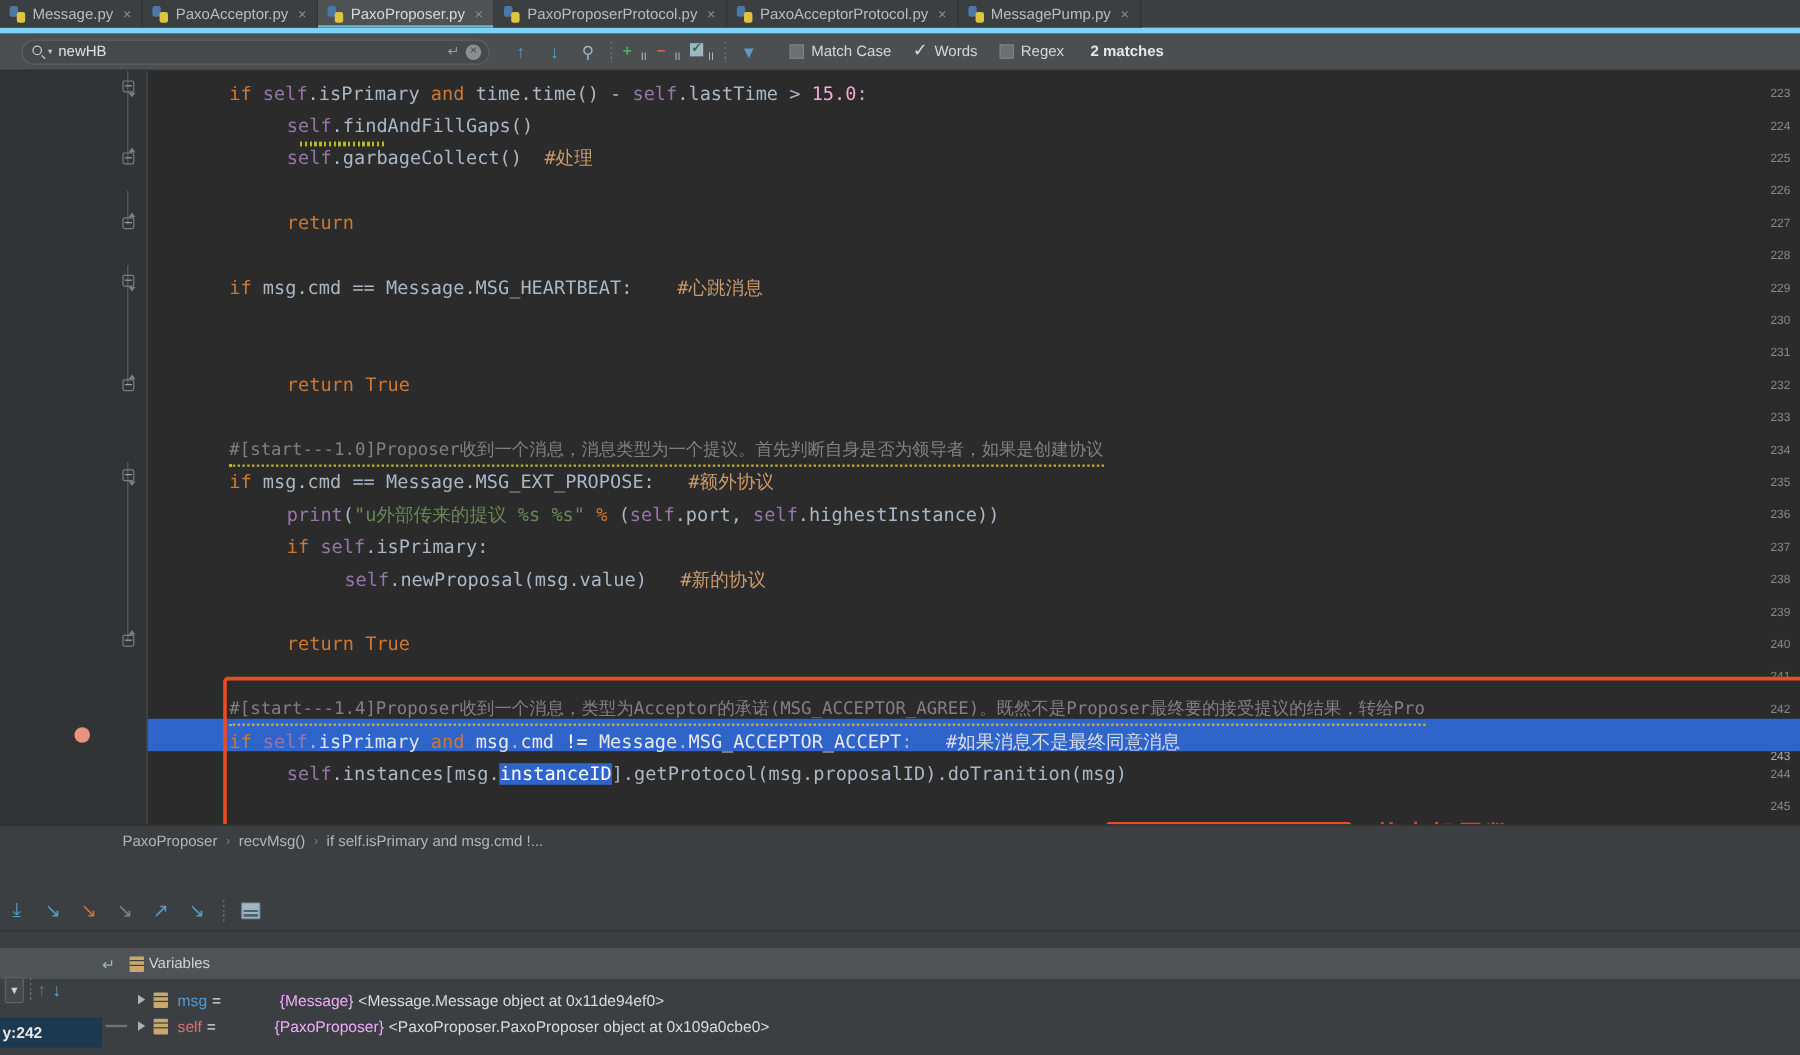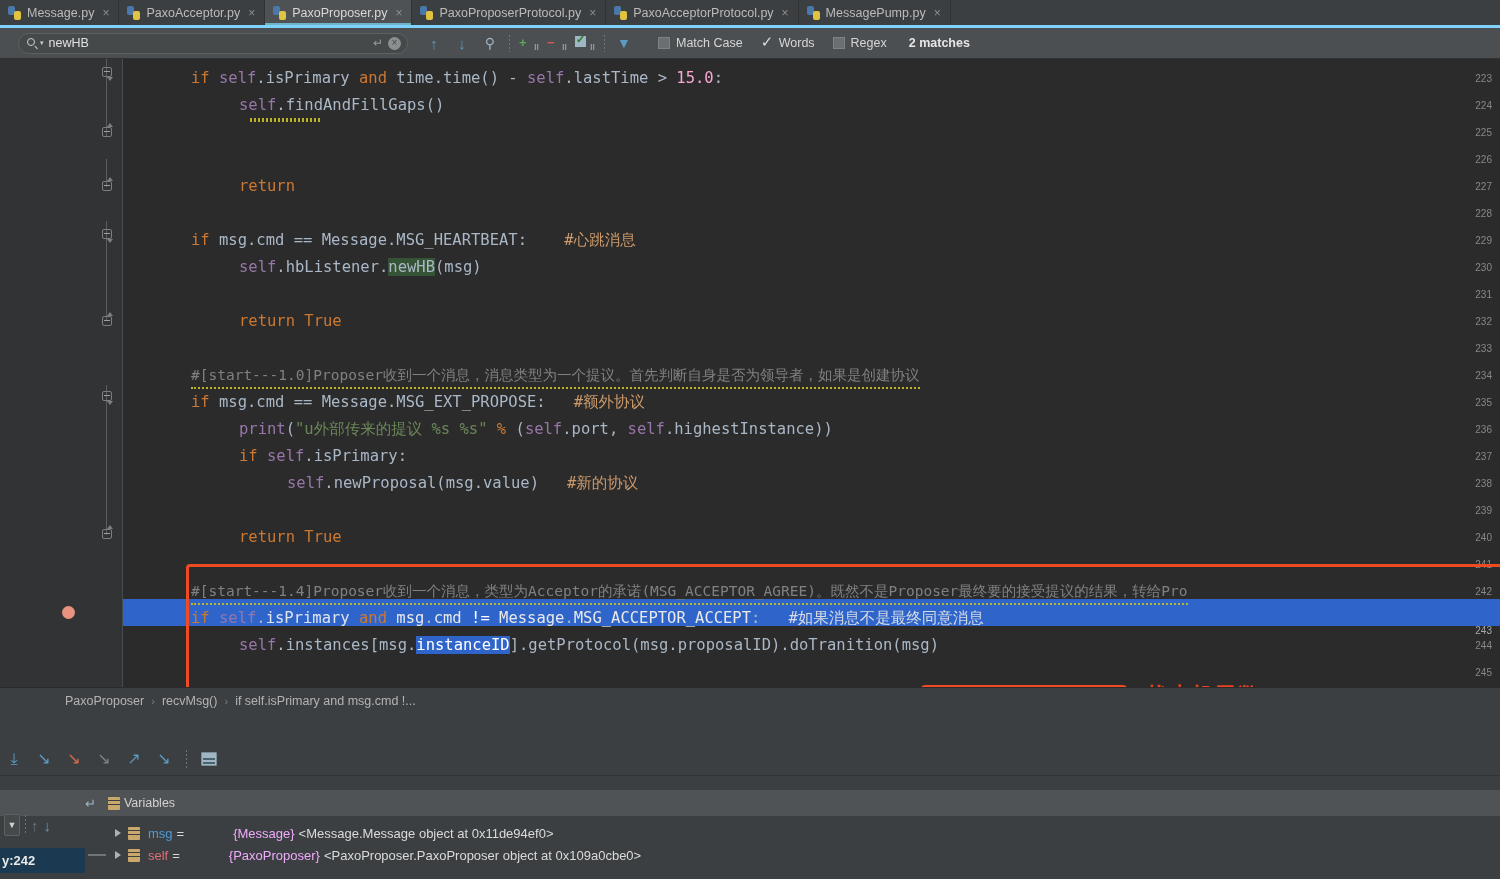--- a/index.html
+++ b/index.html
@@ -14,21 +14,21 @@
     position: relative;
     width: 1500px; height: 879px;
     background: #3c3f41;
   }
 
   
   .tabbar {
     position: absolute; left: 0; top: 0; width: 1500px; height: 28px;
     background: #3c3f41;
     display: flex; align-items: stretch;
-    border-bottom: 3px solid #7dd3fc;
+    border-bottom: 5px solid #7dd3fc;
   }
   .tab {
     display: flex; align-items: center; gap: 6px;
     padding: 0 9px 0 8px;
     font-size: 12.5px; color: #bbbbbb;
     border-right: 1px solid #323232;
     background: #3c3f41;
     white-space: nowrap;
     position: relative;
   }
@@ -234,21 +234,21 @@
     font-family: "DejaVu Sans", sans-serif;
     letter-spacing: 1px;
   }
 
   
   .breadcrumb {
     position: absolute; left: 0; top: 687px; width: 1500px; height: 27px;
     background: #3c3f41;
     display: flex; align-items: center;
     font-size: 12.5px; color: #b4b4b4;
-    padding-left: 65px;
+    padding-left: 102px;
     border-top: 1px solid #2b2b2b;
   }
   .bc-sep { color: #7b7f81; margin: 0 7px; font-size: 11px; }
 
   
   .debugzone {
     position: absolute; left: 0; top: 714px; width: 1500px; height: 165px;
     background: #3c3f41;
   }
   .dbg-toolbar {
@@ -500,23 +500,23 @@
     <div class="fold top" style="left:102px;top:170px"></div>
     <div class="fold bot" style="left:102px;top:257px"></div>
     <div class="foldline" style="left:106px;top:326px;height:150px"></div>
     <div class="fold top" style="left:102px;top:332px"></div>
     <div class="fold bot" style="left:102px;top:470px"></div>
 
     <div class="topsquig"></div>
 
     <div class="codetext" style="top:6px;left:191px"><span class="k">if </span><span class="s">self</span>.<span class="id">isPrimary</span> <span class="k">and</span> <span class="id">time</span>.<span class="id">time</span>() - <span class="s">self</span>.<span class="id">lastTime</span> &gt; <span class="nm">15.0</span>:</div>
     <div class="codetext" style="top:33px;left:239px"><span class="s">self</span>.<span class="id">findAndFillGaps</span>()</div>
+    <div class="codetext" style="top:60px;left:239px"><span class="s">self</span>.<span class="id">garbageCollect</span>()  <span class="cmo">#处理</span></div>
     <div class="codetext" style="top:114px;left:239px"><span class="k">return</span></div>
     <div class="codetext" style="top:168px;left:191px"><span class="k">if </span><span class="id">msg</span>.<span class="id">cmd</span> == <span class="id">Message</span>.<span class="id">MSG_HEARTBEAT</span>:  <span class="cmo">  #心跳消息</span></div>
-    <div class="codetext" style="top:195px;left:239px"><span class="s">self</span>.<span class="id">hbListener</span>.<span class="hl-green">newHB</span>(<span class="id">msg</span>)</div>
     <div class="codetext" style="top:249px;left:239px"><span class="k">return True</span></div>
     <div class="codetext underline-warn" style="top:303px;left:191px;font-size:14.5px"><span class="cm">#[start---1.0]Proposer收到一个消息，消息类型为一个提议。首先判断自身是否为领导者，如果是创建协议</span></div>
     <div class="codetext" style="top:330px;left:191px"><span class="k">if </span><span class="id">msg</span>.<span class="id">cmd</span> == <span class="id">Message</span>.<span class="id">MSG_EXT_PROPOSE</span>:  <span class="cmo"> #额外协议</span></div>
     <div class="codetext" style="top:357px;left:239px"><span class="s">print</span>(<span class="st">"u外部传来的提议 %s %s"</span> <span class="k">%</span> (<span class="s">self</span>.<span class="id">port</span>, <span class="s">self</span>.<span class="id">highestInstance</span>))</div>
     <div class="codetext" style="top:384px;left:239px"><span class="k">if </span><span class="s">self</span>.<span class="id">isPrimary</span>:</div>
     <div class="codetext" style="top:411px;left:287px"><span class="s">self</span>.<span class="id">newProposal</span>(<span class="id">msg</span>.<span class="id">value</span>)  <span class="cmo"> #新的协议</span></div>
     <div class="codetext" style="top:465px;left:239px"><span class="k">return True</span></div>
     <div class="codetext underline-warn" style="top:519px;left:191px;font-size:14.5px"><span class="cm">#[start---1.4]Proposer收到一个消息，类型为Acceptor的承诺(MSG_ACCEPTOR_AGREE)。既然不是Proposer最终要的接受提议的结果，转给Pro</span></div>
     <div class="codetext" style="top:546px;left:191px"><span class="k">if </span><span class="s">self</span>.<span style="color:#dfe4ec">isPrimary</span> <span class="k">and</span> <span style="color:#e8e8e8">msg</span>.<span style="color:#e8e8e8">cmd</span> <span style="color:#ffffff">!=</span> <span style="color:#e8e8e8">Message</span>.<span style="color:#e8e8e8">MSG_ACCEPTOR_ACCEPT</span>:  <span class="cm-on-sel"> #如果消息不是最终同意消息</span></div>
     <div class="codetext" style="top:573px;left:239px"><span class="s">self</span>.<span class="id">instances</span>[<span class="id">msg</span>.<span class="hl-blue">instanceID</span>].<span class="id">getProtocol</span>(<span class="id">msg</span>.<span class="id">proposalID</span>).<span class="id">doTranition</span>(<span class="id">msg</span>)</div>

